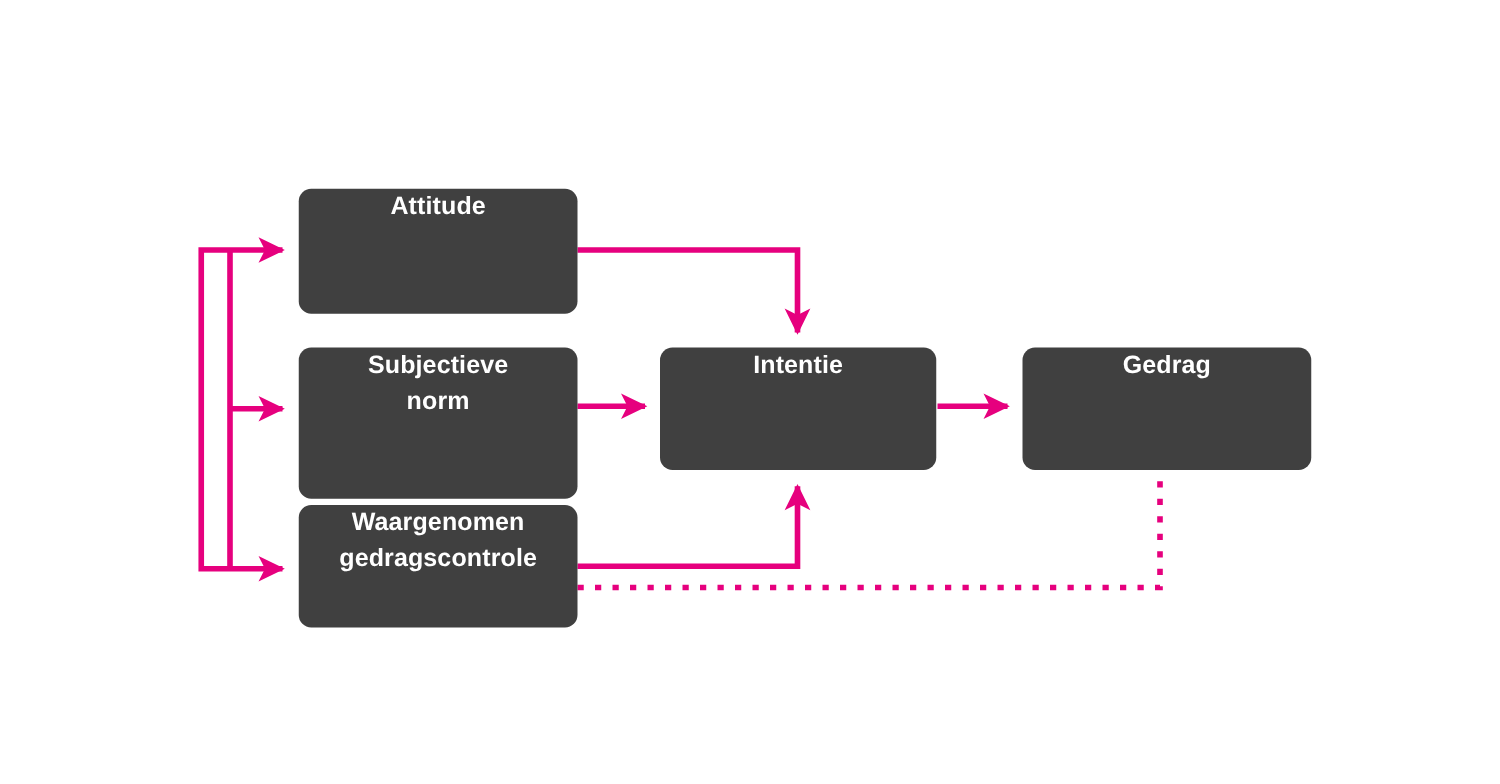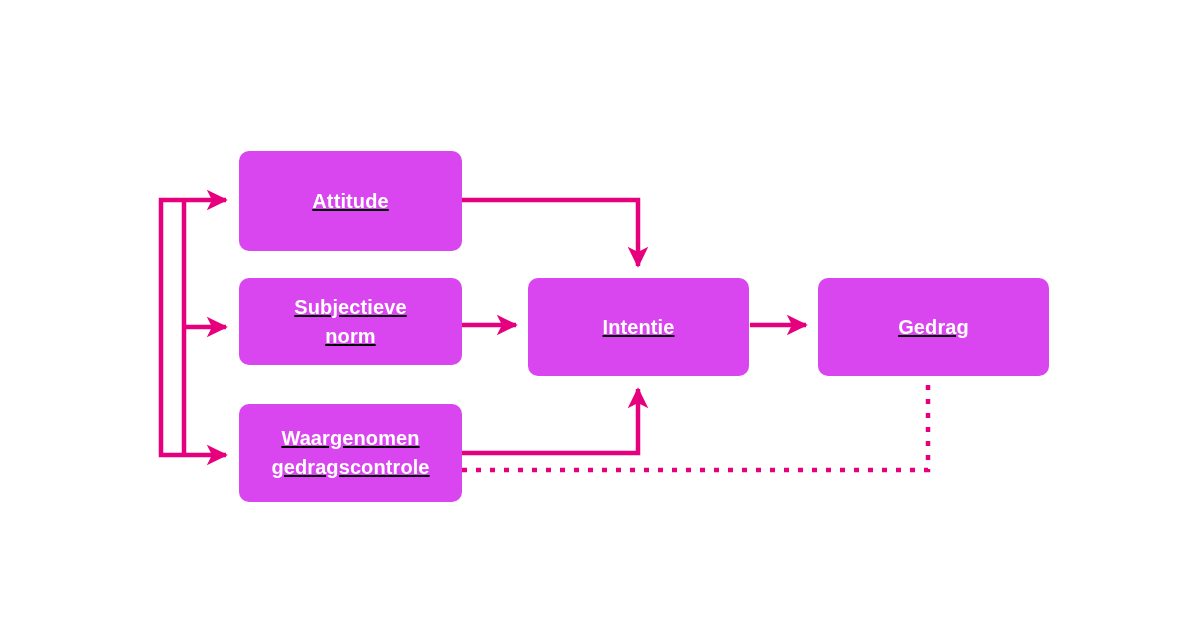--- a/index.html
+++ b/index.html
@@ -21,41 +21,40 @@
   }
   #connector-layer {
     position: absolute;
     left: 0;
     top: 0;
     width: 1200px;
     height: 627px;
   }
   .node-box {
     position: absolute;
-    background: #d946ef;
+    background: #404040;
     border-radius: 10px;
     display: flex;
-    align-items: center;
+    align-items: flex-start;
     justify-content: center;
     text-align: center;
     box-sizing: border-box;
-    text-decoration: underline;
   }
   .node-label {
     color: #ffffff;
     font-family: "Liberation Sans", sans-serif;
     font-weight: bold;
     font-size: 20px;
     line-height: 1.45;
     letter-spacing: 0.1px;
     padding: 0 12px;
     white-space: pre-line;
   }
   #node-attitude  { left: 239px; top: 151px; width: 223px; height: 100px; }
-  #node-subnorm   { left: 239px; top: 278px; width: 223px; height: 87px;  }
+  #node-subnorm   { left: 239px; top: 278px; width: 223px; height: 121px;  }
   #node-pbc       { left: 239px; top: 404px; width: 223px; height: 98px;  }
   #node-intentie  { left: 528px; top: 278px; width: 221px; height: 98px;  }
   #node-gedrag    { left: 818px; top: 278px; width: 231px; height: 98px;  }
 </style>
 </head>
 <body>
 
 <div id="diagram-root">
 
   <svg id="connector-layer" viewBox="0 0 1200 627" width="1200" height="627" xmlns="http://www.w3.org/2000/svg">

